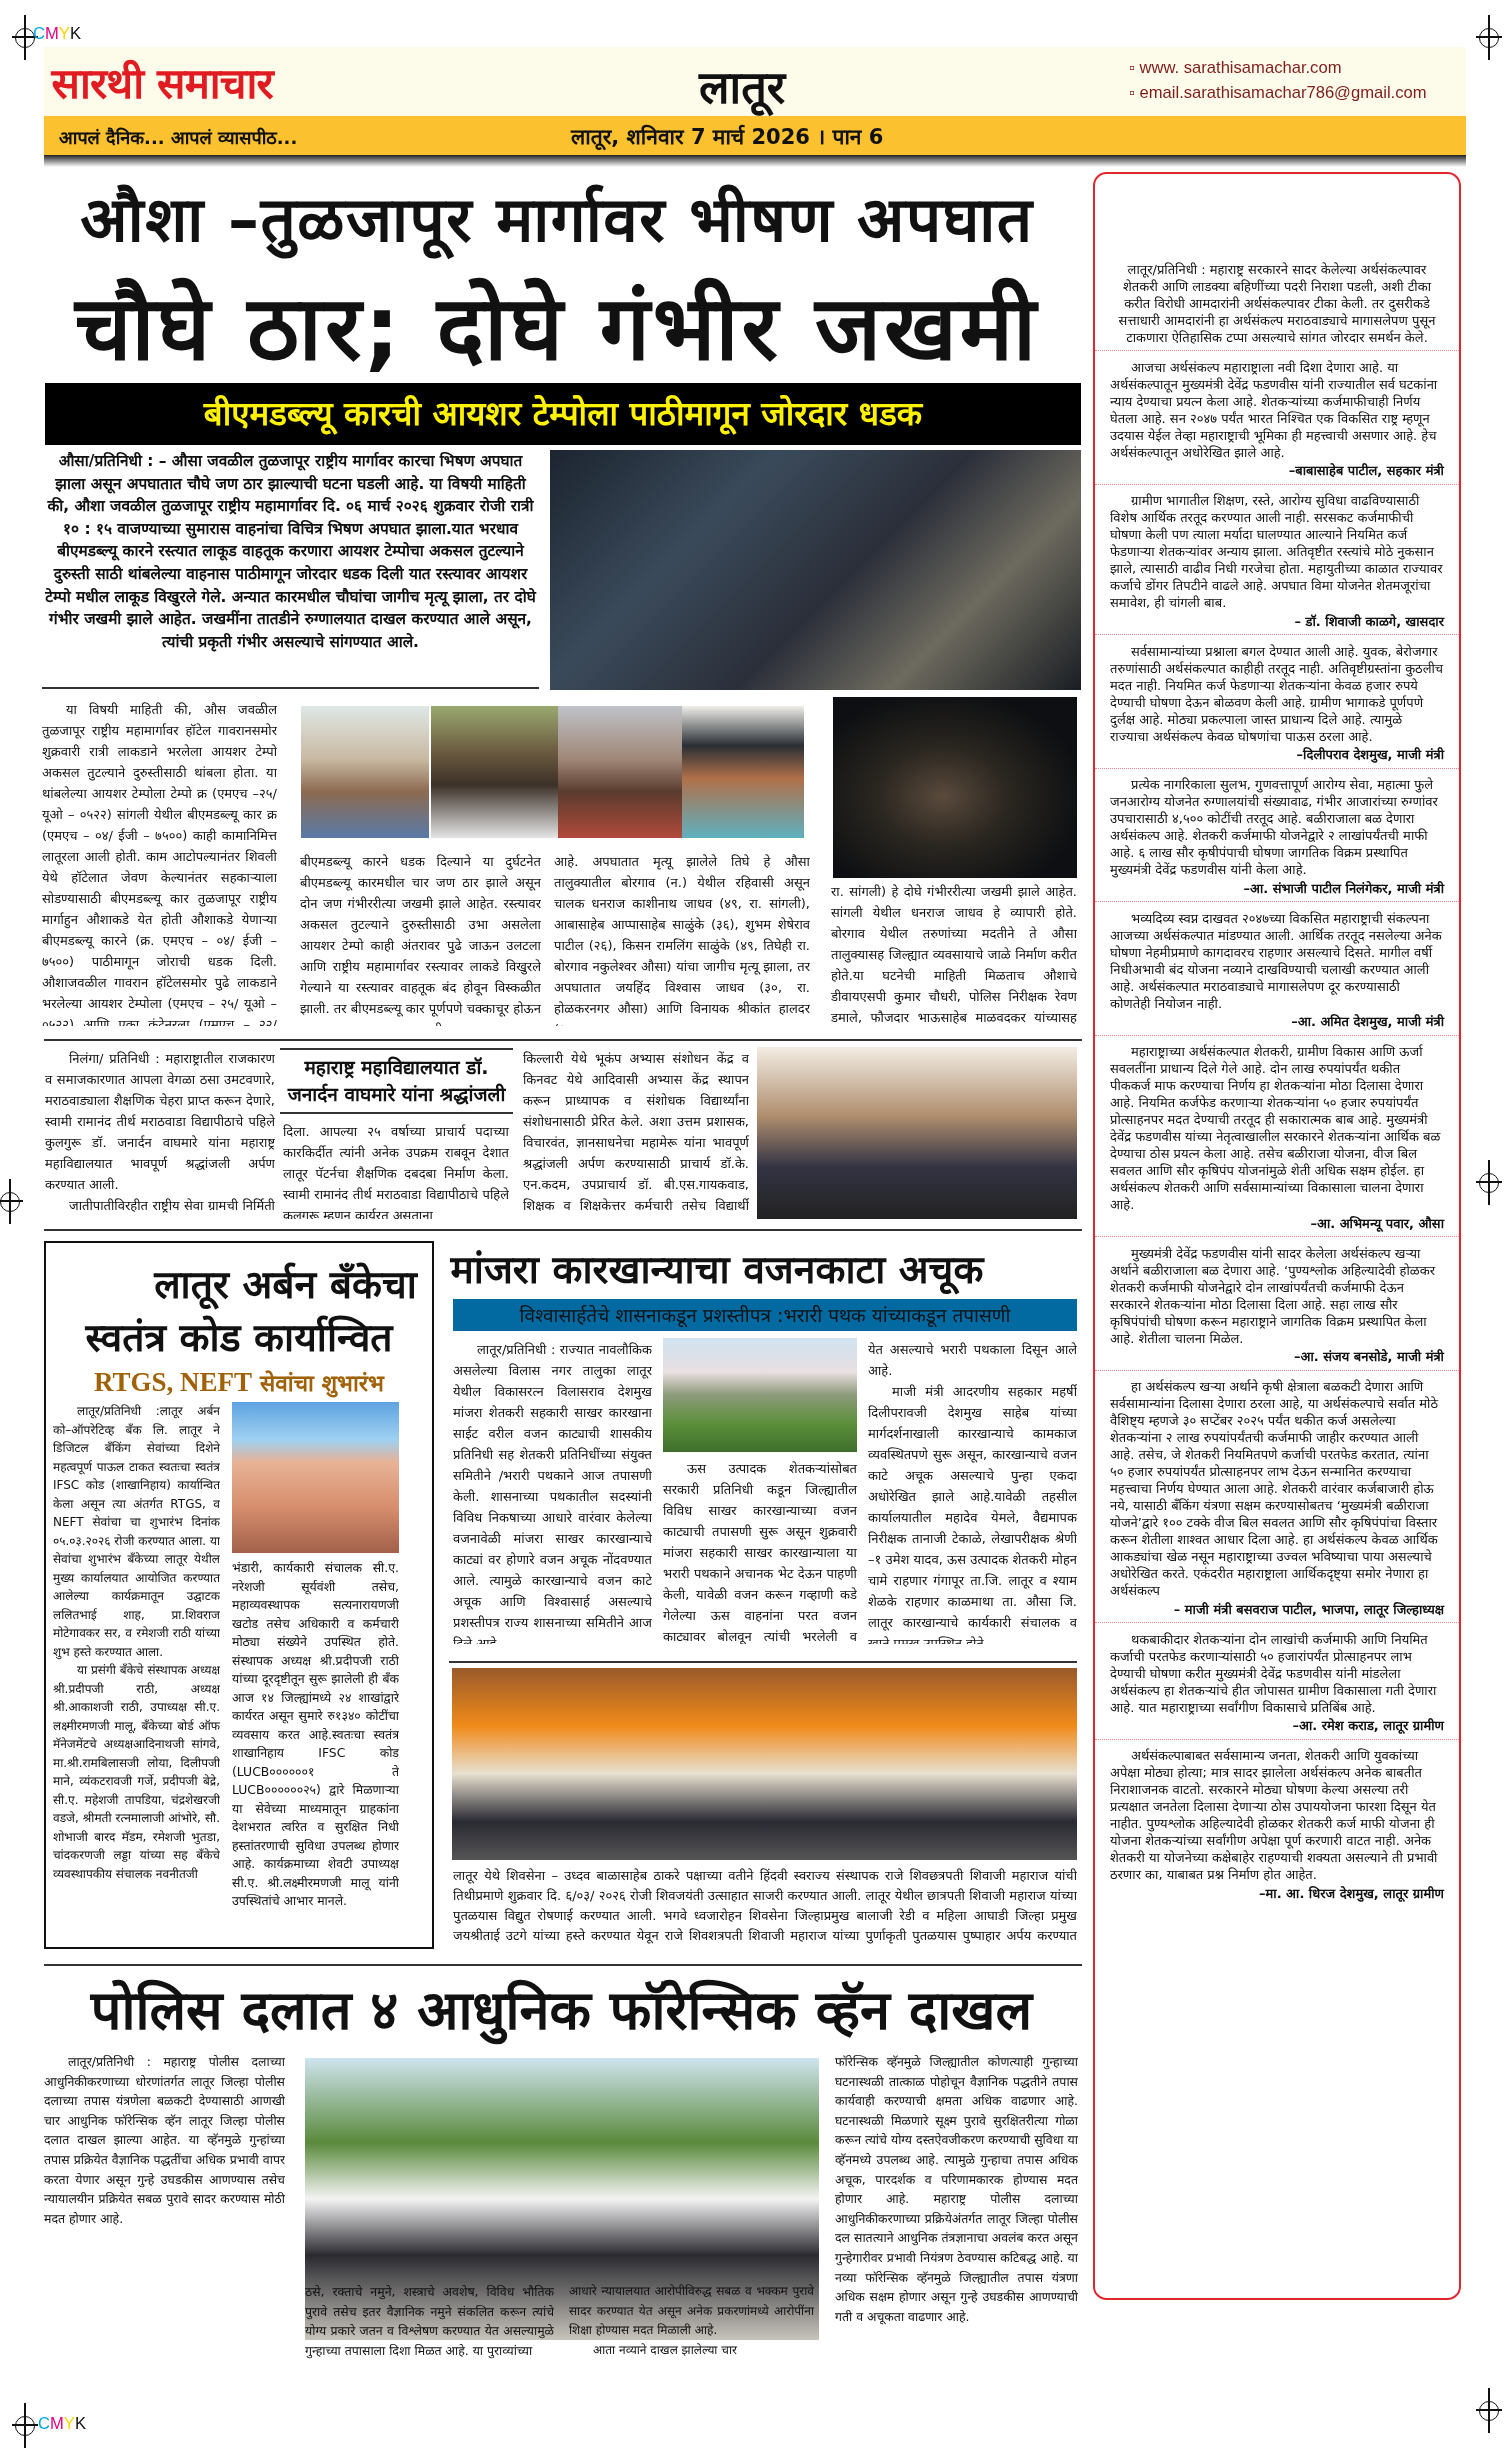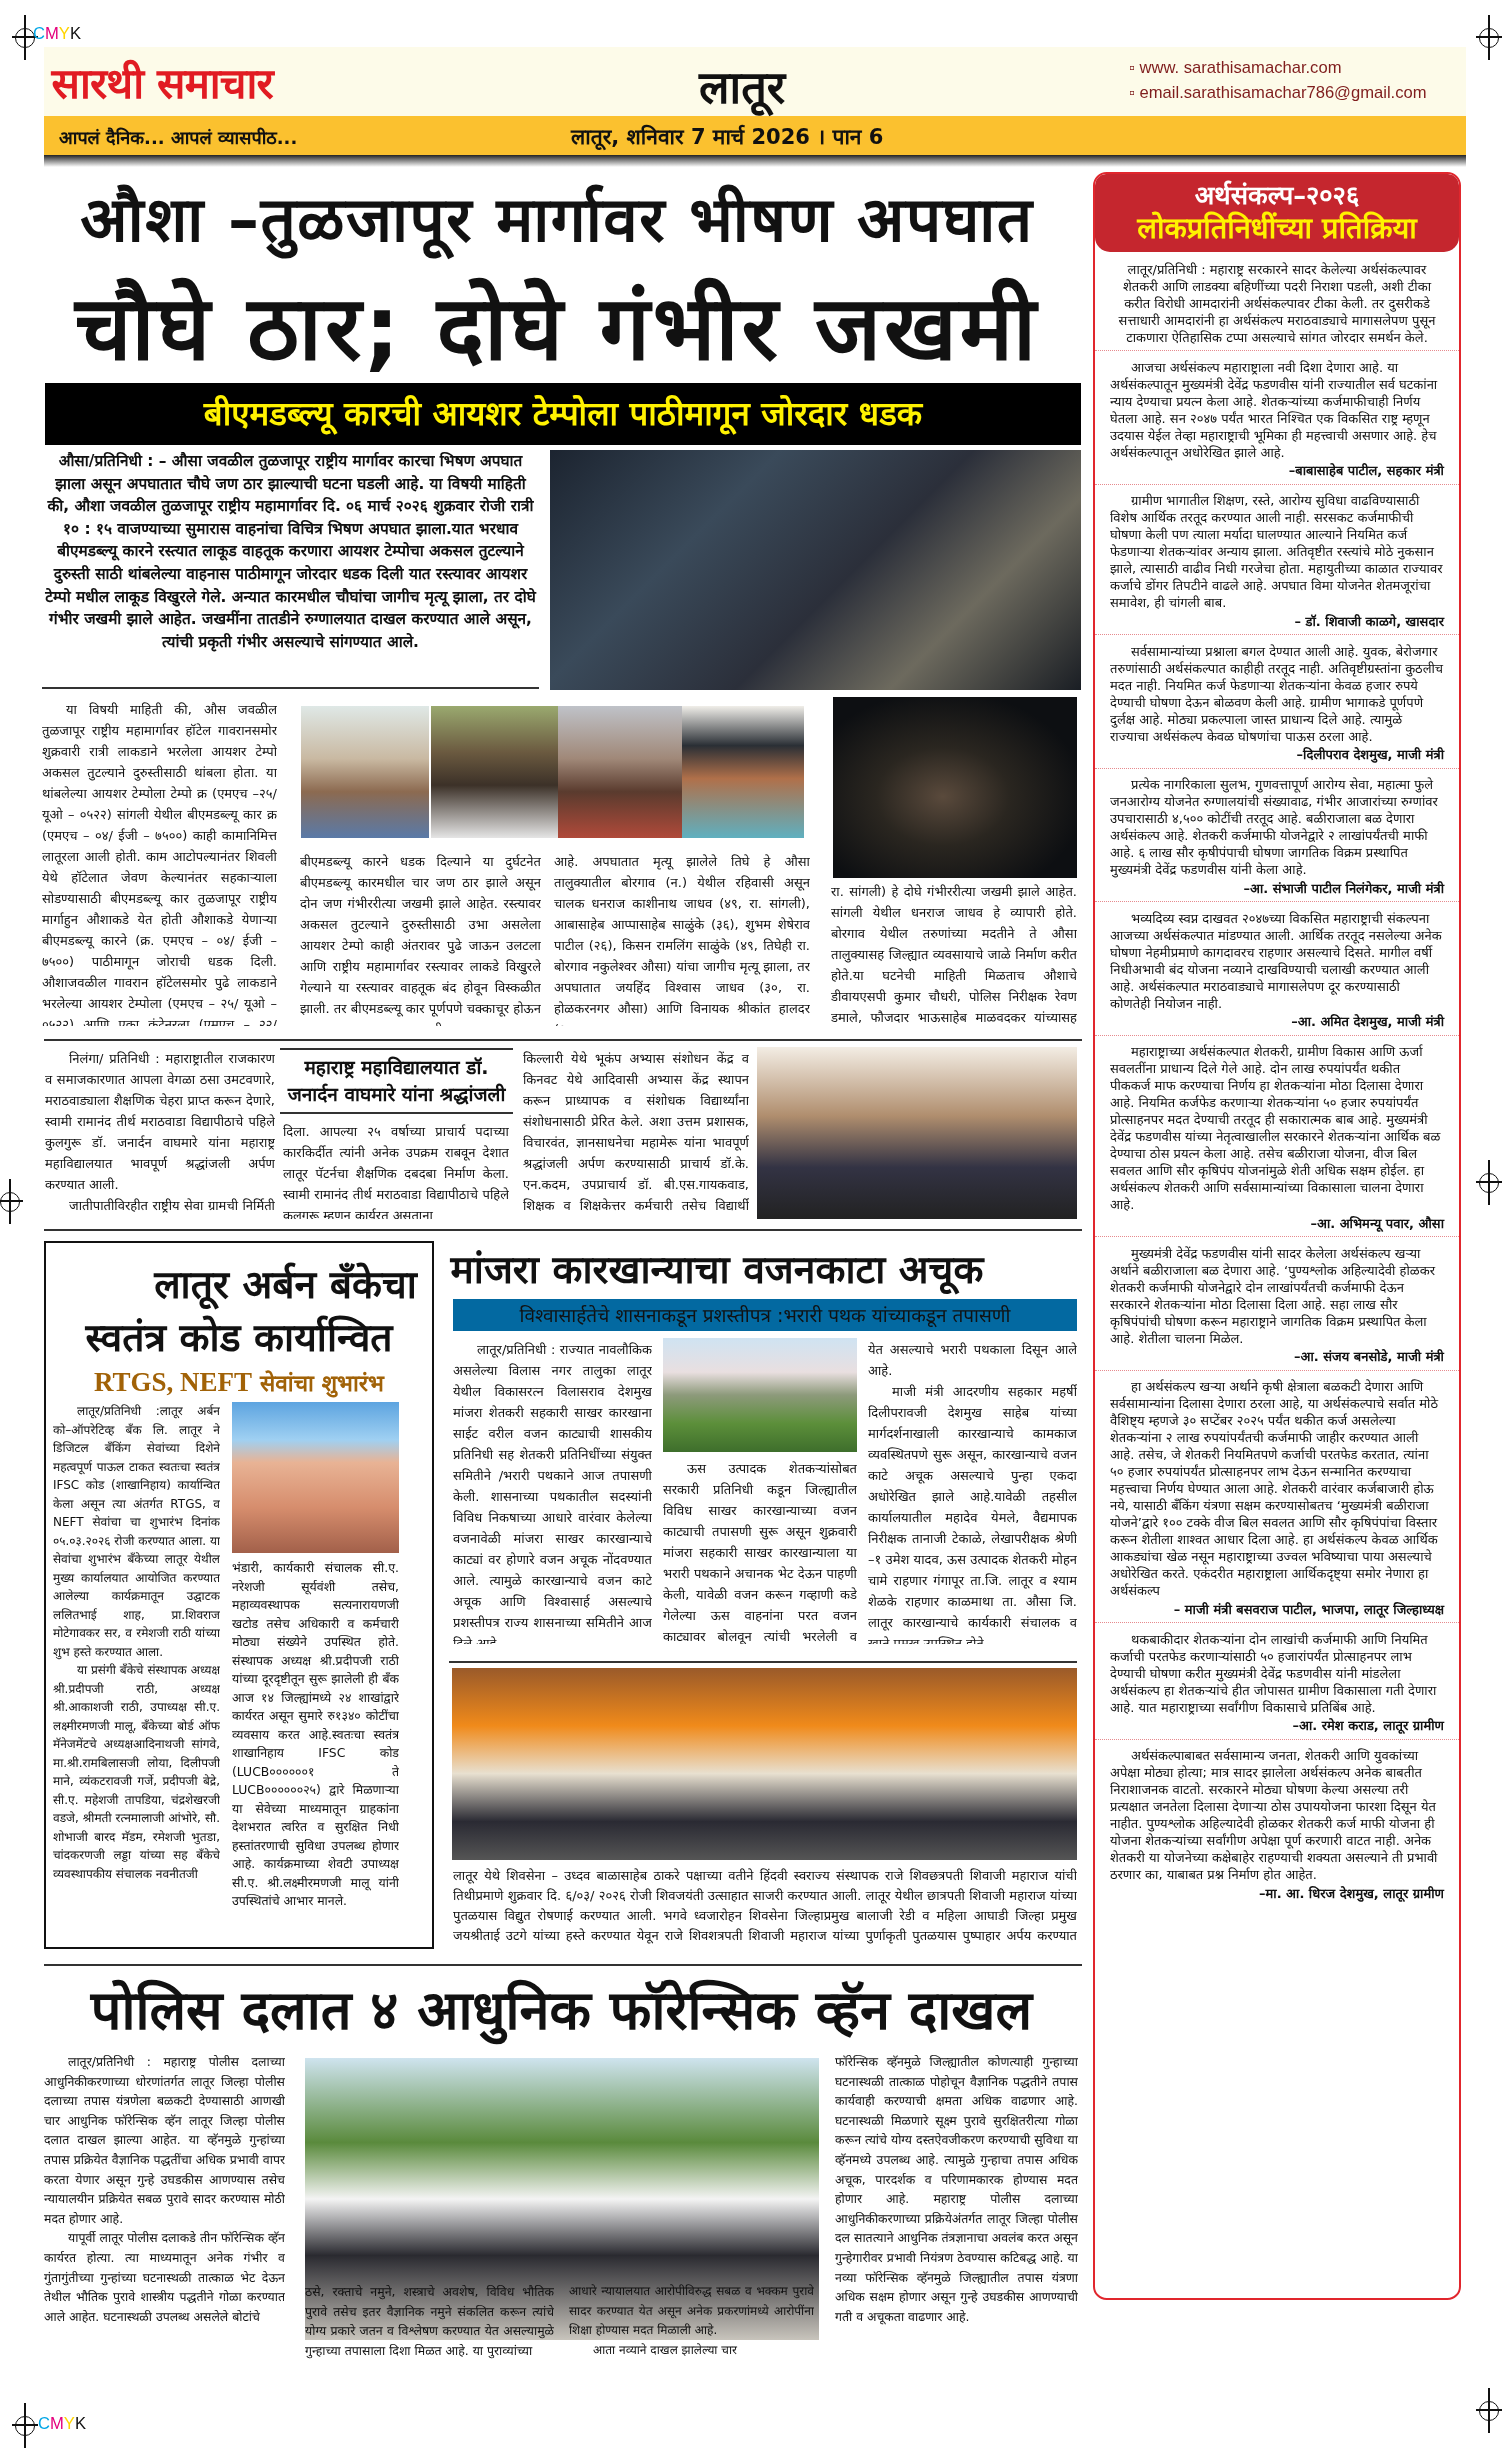--- a/index.html
+++ b/index.html
@@ -173,40 +173,35 @@
 <div class="rule-thin" style="left:449px;top:1661px;width:628px;"></div>
 
 <div class="photo ph-shiv" style="left:452px;top:1668px;width:625px;height:192px;"></div>
 <div class="col" style="left:453px;top:1866px;width:624px;height:83px;overflow:hidden;font-size:13px;line-height:20px;">लातूर येथे शिवसेना – उध्दव बाळासाहेब ठाकरे पक्षाच्या वतीने हिंदवी स्वराज्य संस्थापक राजे शिवछत्रपती शिवाजी महाराज यांची तिथीप्रमाणे शुक्रवार दि. ६/०३/ २०२६ रोजी शिवजयंती उत्साहात साजरी करण्यात आली. लातूर येथील छात्रपती शिवाजी महाराज यांच्या पुतळयास विद्युत रोषणाई करण्यात आली. भगवे ध्वजारोहन शिवसेना जिल्हाप्रमुख बालाजी रेडी व महिला आघाडी जिल्हा प्रमुख जयश्रीताई उटगे यांच्या हस्ते करण्यात येवून राजे शिवशत्रपती शिवाजी महाराज यांच्या पुर्णाकृती पुतळयास पुष्पाहार अर्पय करण्यात आला.</div>
 
 <div class="rule-thin" style="left:44px;top:1964px;width:1038px;"></div>
 
 <div class="story-h" style="left:45px;top:1973px;width:1033px;font-size:54px;line-height:75px;font-weight:900;">पोलिस दलात ४ आधुनिक फॉरेन्सिक व्हॅन दाखल</div>
 <div class="col" style="left:44px;top:2052px;width:241px;height:331px;overflow:hidden;font-size:12.4px;line-height:19.6px;">
   <p><b>लातूर/प्रतिनिधी :</b> <span>महाराष्ट्र पोलीस दलाच्या आधुनिकीकरणाच्या धोरणांतर्गत लातूर जिल्हा पोलीस दलाच्या तपास यंत्रणेला बळकटी देण्यासाठी आणखी चार आधुनिक फॉरेन्सिक व्हॅन लातूर जिल्हा पोलीस दलात दाखल झाल्या आहेत. या व्हॅनमुळे गुन्हांच्या तपास प्रक्रियेत वैज्ञानिक पद्धतींचा अधिक प्रभावी वापर करता येणार असून गुन्हे उघडकीस आणण्यास तसेच न्यायालयीन प्रक्रियेत सबळ पुरावे सादर करण्यास मोठी मदत होणार आहे.</span></p>
-  <p>यापूर्वी लातूर पोलीस दलाकडे तीन फॉरेन्सिक व्हॅन कार्यरत होत्या. त्या माध्यमातून अनेक गंभीर व गुंतागुंतीच्या गुन्हांच्या घटनास्थळी तात्काळ भेट देऊन तेथील भौतिक पुरावे शास्त्रीय पद्धतीने गोळा करण्यात आले आहेत. घटनास्थळी उपलब्ध असलेले बोटांचे</p>
 </div>
 <div class="photo ph-police" style="left:305px;top:2058px;width:514px;height:282px;"></div>
 
 <div class="col" style="left:305px;top:2282px;width:249px;height:105px;overflow:hidden;font-size:12.4px;line-height:19.6px;">
     <p style="text-indent:0">ठसे, रक्ताचे नमुने, शस्त्राचे अवशेष, विविध भौतिक पुरावे तसेच इतर वैज्ञानिक नमुने संकलित करून त्यांचे योग्य प्रकारे जतन व विश्लेषण करण्यात येत असल्यामुळे गुन्हाच्या तपासाला दिशा मिळत आहे. या पुराव्यांच्या</p>
   </div>
 <div class="col" style="left:569px;top:2282px;width:245px;height:105px;overflow:hidden;font-size:12px;line-height:19.6px;">
   <p style="text-indent:0">आधारे न्यायालयात आरोपीविरुद्ध सबळ व भक्कम पुरावे सादर करण्यात येत असून अनेक प्रकरणांमध्ये आरोपींना शिक्षा होण्यास मदत मिळाली आहे.</p>
   <p>आता नव्याने दाखल झालेल्या चार</p>
 </div>
 <div class="col" style="left:835px;top:2052px;width:243px;height:331px;overflow:hidden;font-size:12.4px;line-height:19.6px;">
     <p style="text-indent:0">फॉरेन्सिक व्हॅनमुळे जिल्ह्यातील कोणत्याही गुन्हाच्या घटनास्थळी तात्काळ पोहोचून वैज्ञानिक पद्धतीने तपास कार्यवाही करण्याची क्षमता अधिक वाढणार आहे. घटनास्थळी मिळणारे सूक्ष्म पुरावे सुरक्षितरीत्या गोळा करून त्यांचे योग्य दस्तऐवजीकरण करण्याची सुविधा या व्हॅनमध्ये उपलब्ध आहे. त्यामुळे गुन्हाचा तपास अधिक अचूक, पारदर्शक व परिणामकारक होण्यास मदत होणार आहे. महाराष्ट्र पोलीस दलाच्या आधुनिकीकरणाच्या प्रक्रियेअंतर्गत लातूर जिल्हा पोलीस दल सातत्याने आधुनिक तंत्रज्ञानाचा अवलंब करत असून गुन्हेगारीवर प्रभावी नियंत्रण ठेवण्यास कटिबद्ध आहे. या नव्या फॉरेन्सिक व्हॅनमुळे जिल्ह्यातील तपास यंत्रणा अधिक सक्षम होणार असून गुन्हे उघडकीस आणण्याची गती व अचूकता वाढणार आहे.</p>
   </div>
 
 <div class="sidebar">
-  <div class="sb-head">
-    <div class="sb-h1">अर्थसंकल्प–२०२६</div>
-    <div class="sb-h2">लोकप्रतिनिधींच्या प्रतिक्रिया</div>
-  </div>
   <div class="sb-body">
     <div class="sb-item">
         <p class="intro">लातूर/प्रतिनिधी : महाराष्ट्र सरकारने सादर केलेल्या अर्थसंकल्पावर शेतकरी आणि लाडक्या बहिणींच्या पदरी निराशा पडली, अशी टीका करीत विरोधी आमदारांनी अर्थसंकल्पावर टीका केली. तर दुसरीकडे सत्ताधारी आमदारांनी हा अर्थसंकल्प मराठवाड्याचे मागासलेपण पुसून टाकणारा ऐतिहासिक टप्पा असल्याचे सांगत जोरदार समर्थन केले.</p>
       </div>
     <div class="sb-item">
         <p>आजचा अर्थसंकल्प महाराष्ट्राला नवी दिशा देणारा आहे. या अर्थसंकल्पातून मुख्यमंत्री देवेंद्र फडणवीस यांनी राज्यातील सर्व घटकांना न्याय देण्याचा प्रयत्न केला आहे. शेतकऱ्यांच्या कर्जमाफीचाही निर्णय घेतला आहे. सन २०४७ पर्यंत भारत निश्चित एक विकसित राष्ट्र म्हणून उदयास येईल तेव्हा महाराष्ट्राची भूमिका ही महत्त्वाची असणार आहे. हेच अर्थसंकल्पातून अधोरेखित झाले आहे.</p>
         <div class="by">–बाबासाहेब पाटील, सहकार मंत्री</div>
       </div>
     <div class="sb-item">
         <p>ग्रामीण भागातील शिक्षण, रस्ते, आरोग्य सुविधा वाढविण्यासाठी विशेष आर्थिक तरतूद करण्यात आली नाही. सरसकट कर्जमाफीची घोषणा केली पण त्याला मर्यादा घालण्यात आल्याने नियमित कर्ज फेडणाऱ्या शेतकऱ्यांवर अन्याय झाला. अतिवृष्टीत रस्त्यांचे मोठे नुकसान झाले, त्यासाठी वाढीव निधी गरजेचा होता. महायुतीच्या काळात राज्यावर कर्जाचे डोंगर तिपटीने वाढले आहे. अपघात विमा योजनेत शेतमजूरांचा समावेश, ही चांगली बाब.</p>

